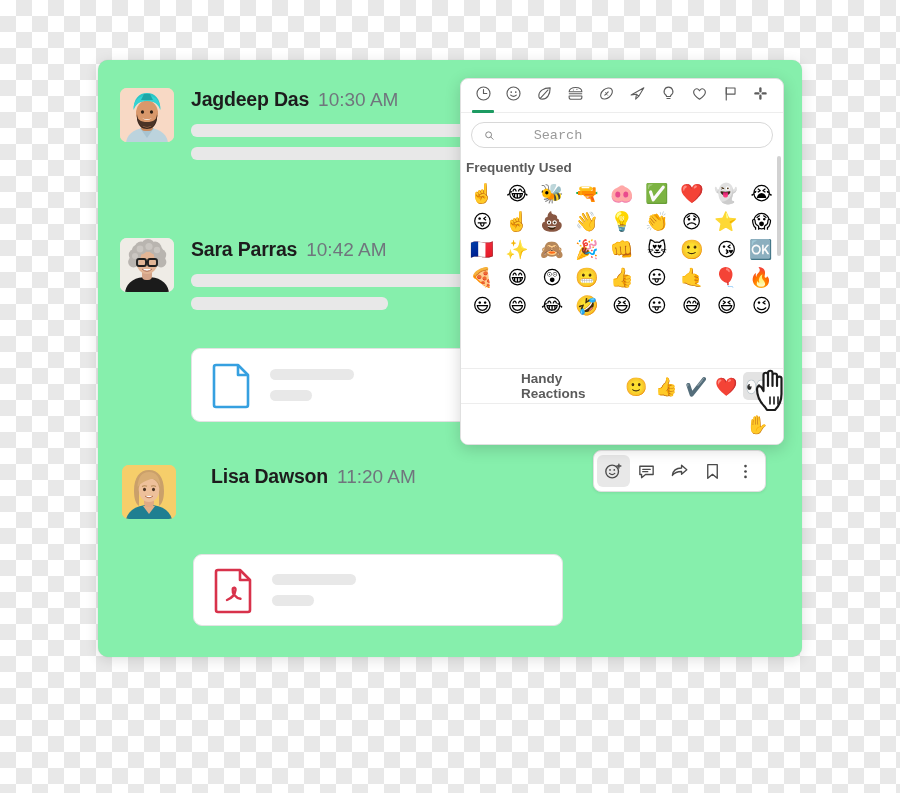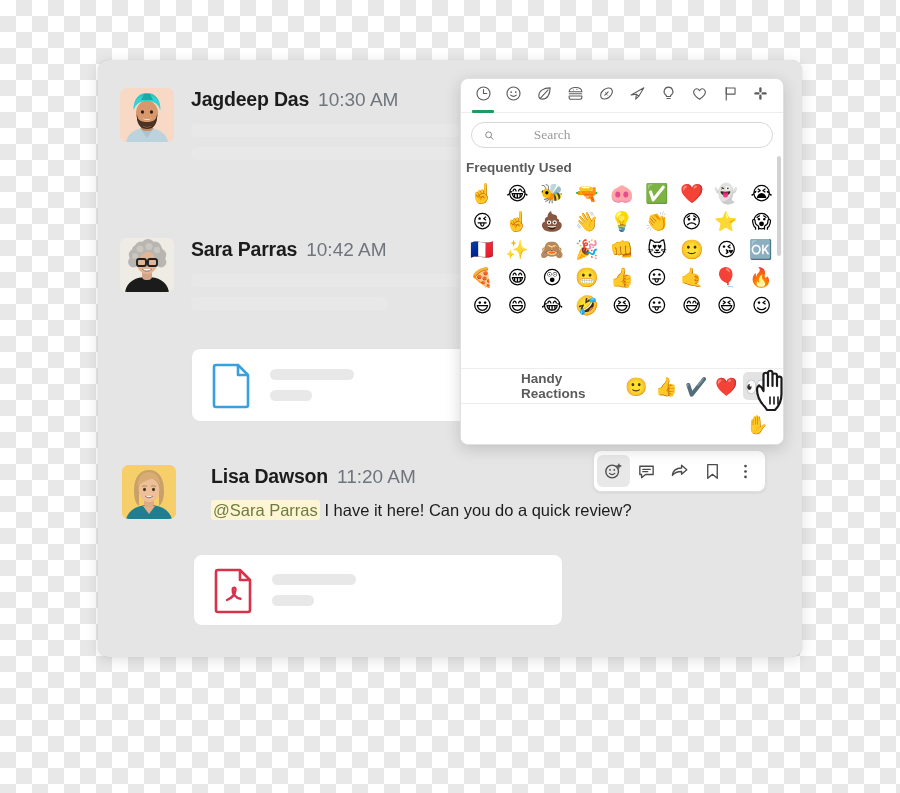--- a/index.html
+++ b/index.html
@@ -22,21 +22,21 @@
     position: relative;
   }
 
   
   #slack-window {
     position: absolute;
     left: 98px;
     top: 60px;
     width: 704px;
     height: 597px;
-    background: #e5e5e5;
+    background: #86efac;
     border-radius: 10px;
     box-shadow: 0 3px 14px rgba(0,0,0,0.12), 0 0 1px rgba(0,0,0,0.18);
     overflow: hidden;
   }
 
   
   .message {
     position: absolute;
     left: 0;
     width: 100%;
@@ -186,21 +186,21 @@
     display: flex;
     align-items: center;
     gap: 7px;
     padding: 0 12px;
     box-sizing: border-box;
   }
   #picker-search-input {
     border: none;
     outline: none;
     font-size: 13.5px;
-    font-family: Liberation Serif, serif;
+    font-family: Liberation Mono, monospace;
     color: #1d1c1d;
     background: transparent;
     width: 100%;
     padding: 0;
     margin-left: 32px;
   }
   #picker-search-input::placeholder { color: #9a9a9a; }
   #picker-scroll {
     flex: 1;
     overflow: hidden;
@@ -406,21 +406,20 @@
 
         <path d="M23 31 Q27 34.5 31 31 Z" fill="#ffffff"></path>
         <path d="M23 31 Q27 34.5 31 31" fill="none" stroke="#b5704f" stroke-width="1"></path>
       </svg>
     </div>
     <div class="msg-body" style="left:113px;">
       <div class="msg-head">
         <span class="msg-author">Lisa Dawson</span>
         <span class="msg-time">11:20 AM</span>
       </div>
-      <div class="msg-text"><span class="mention">@Sara Parras</span><span> I have it here! Can you do a quick review?</span></div>
     </div>
   </div>
 
   <div class="file-card" style="left:95px; top:494px; width:370px; height:72px;">
     <svg width="40" height="48" viewBox="0 0 40 48">
       <path d="M4 4 h22 l10 10 v30 a2 2 0 0 1 -2 2 h-30 a2 2 0 0 1 -2 -2 v-38 a2 2 0 0 1 2 -2 z" fill="none" stroke="#d8324b" stroke-width="2.6" stroke-linejoin="round"></path>
       <path d="M26 4 v10 h10" fill="none" stroke="#d8324b" stroke-width="2.6" stroke-linejoin="round"></path>
       <path d="M13 34 c5 -2 8 -6 8.5 -10 c0.3 -2.6 -2.4 -3.2 -2.8 -0.7 c-0.6 4 2.8 8.6 7.8 9.4" fill="none" stroke="#d8324b" stroke-width="2.4" stroke-linecap="round"></path>
     </svg>
     <div class="file-lines">

